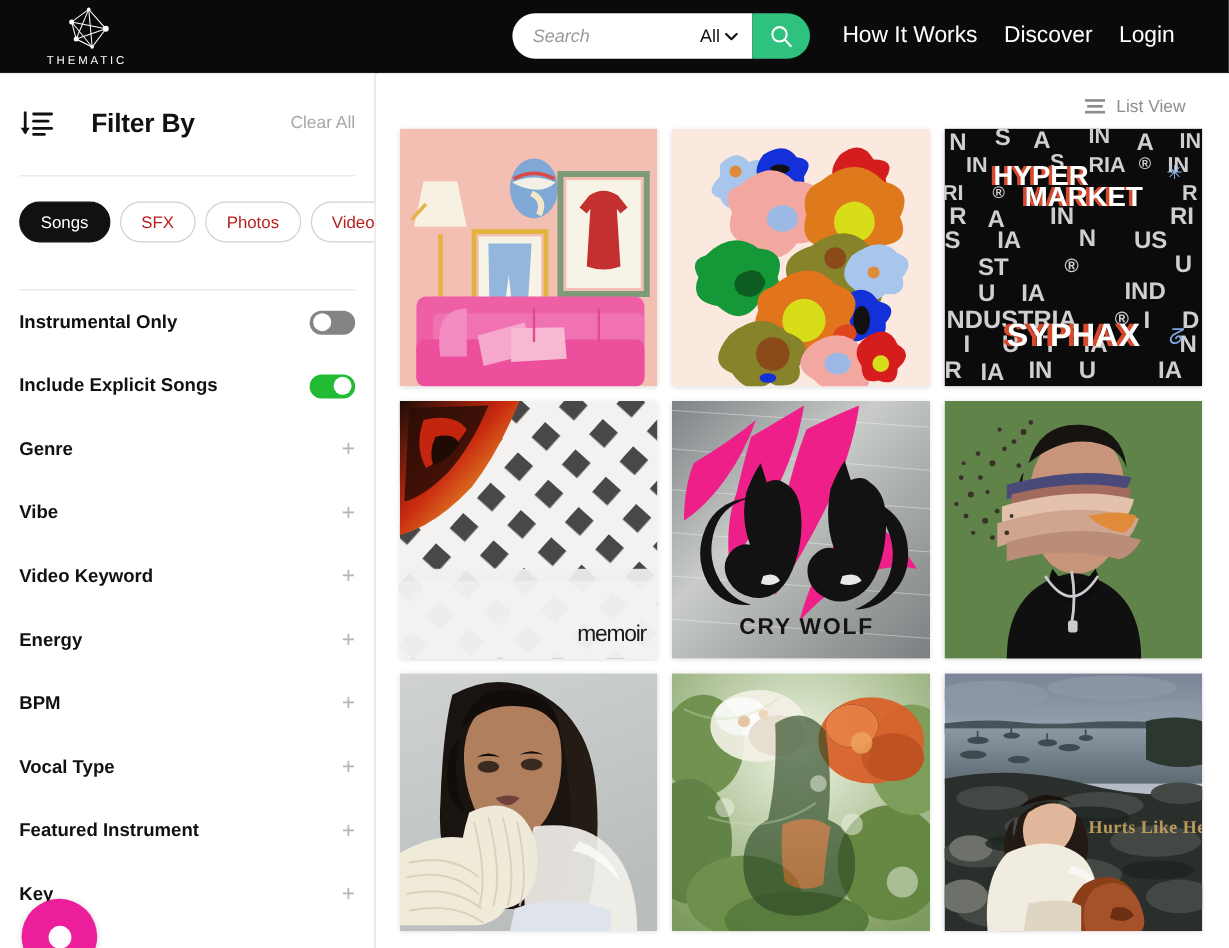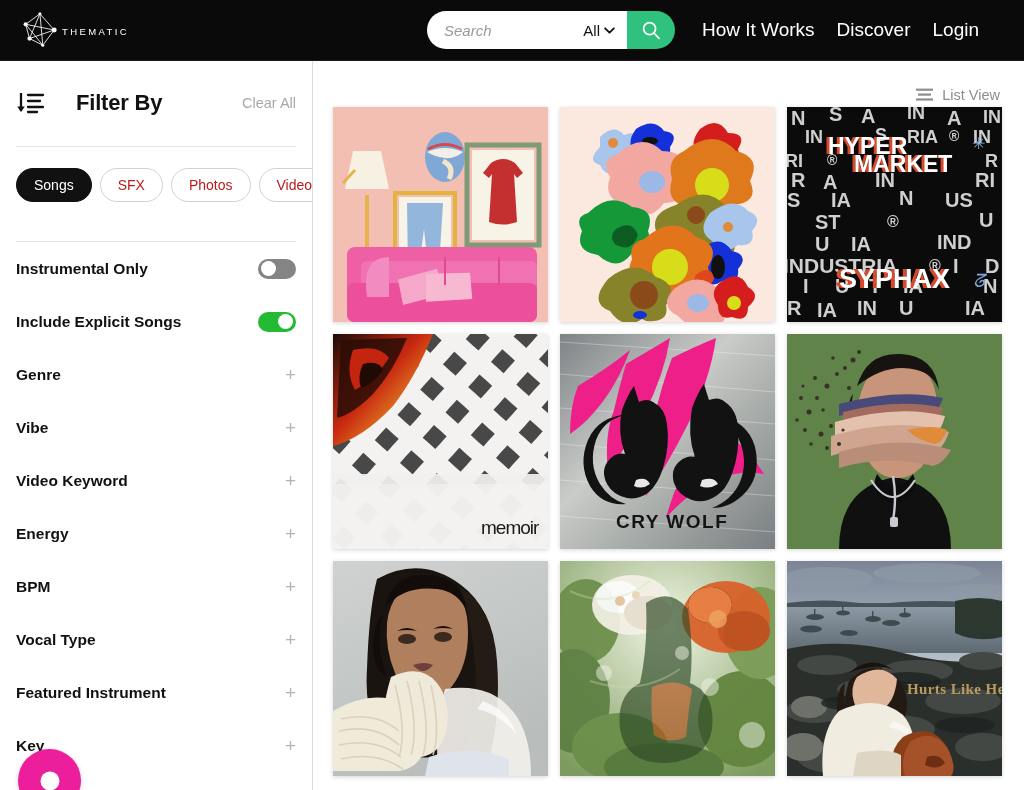--- a/index.html
+++ b/index.html
@@ -13,21 +13,21 @@
   
   .header {
     position: absolute; top: 0; left: 0;
     width: 1024px; height: 61px;
     background: #0a0a0a;
     display: flex; align-items: center;
     border-bottom: 1px solid #1c1c1c;
   }
   .logo-wrap {
     width: 115px; margin-left: 15px;
-    display: flex; flex-direction: row;
+    display: flex; flex-direction: column;
     align-items: center; justify-content: center;
   }
   .logo-mark { width: 46px; height: 38px; display: block; }
   .logo-text {
     color: #ffffff; font-size: 9.5px; letter-spacing: 2.4px;
     font-weight: 400; margin-top: 2px;
   }
 
   .header-right {
     margin-left: auto; display: flex; align-items: center;
@@ -148,22 +148,22 @@
     width: 19px; height: 19px; border-radius: 50%; background: #ffffff;
   }
 
   
   .main {
     position: absolute; top: 61px; left: 314px;
     width: 710px; height: 729px;
     background: #ffffff; overflow: hidden;
   }
   .main-toolbar {
-    display: flex; align-items: flex-end; justify-content: flex-end;
-    height: 42px; padding: 14px 24px 0 0;
+    display: flex; align-items: center; justify-content: flex-end;
+    height: 42px; padding: 14px 36px 0 0;
   }
   .list-view-btn {
     display: flex; align-items: center; gap: 9px; cursor: pointer;
   }
   .list-icon { width: 17px; height: 14px; display: block; }
   .list-view-label { font-size: 14.5px; color: #8d8d8d; }
 
   .grid {
     display: grid;
     grid-template-columns: repeat(3, 215px);

